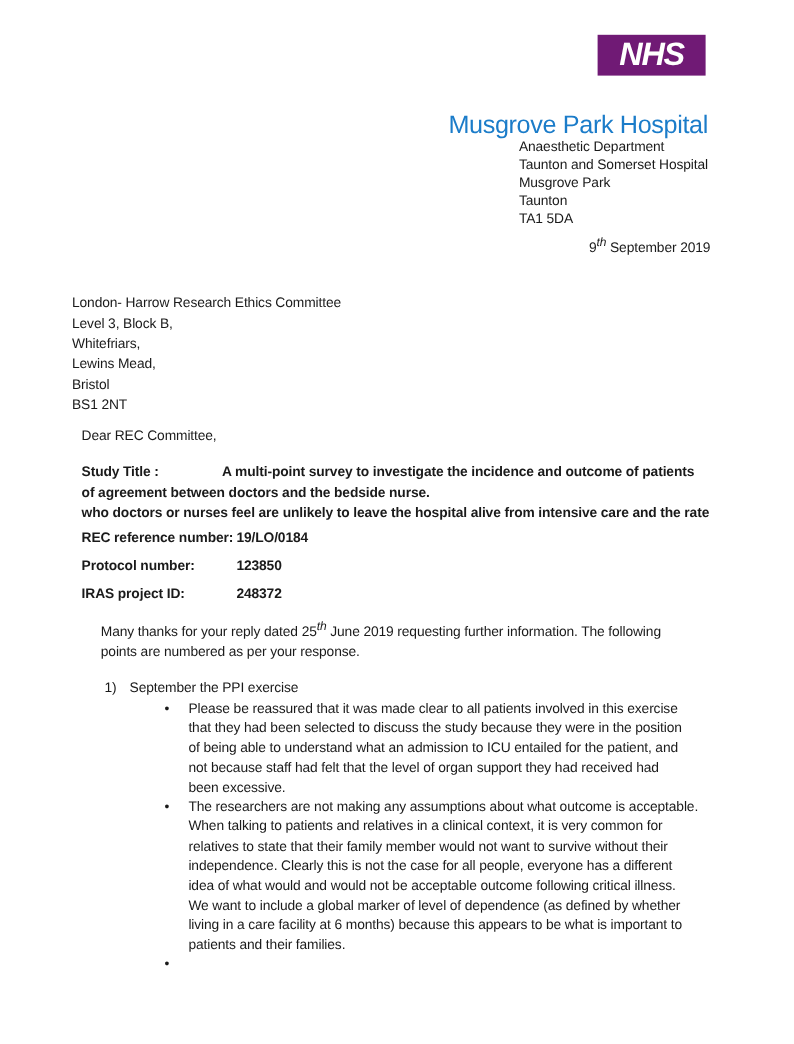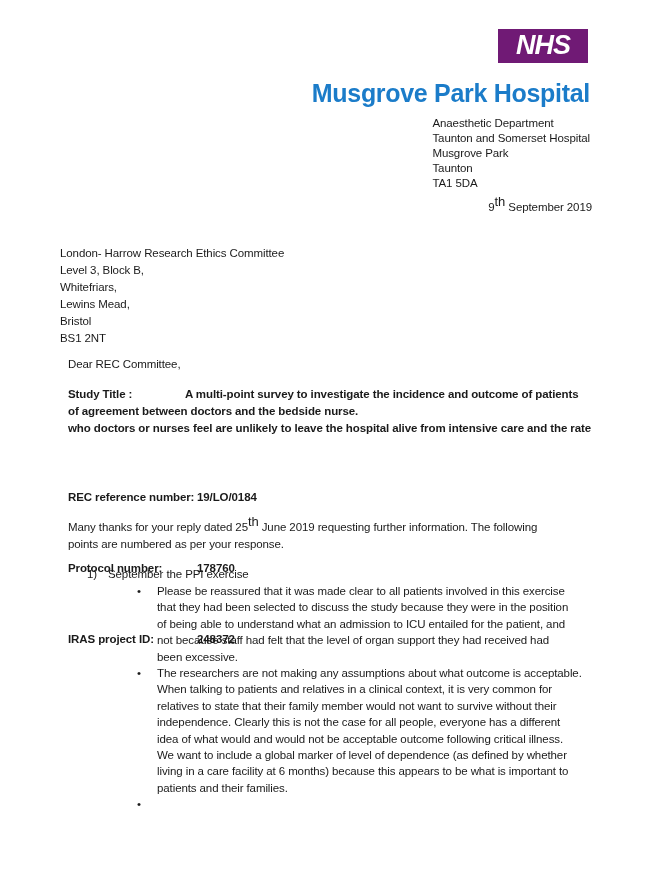--- a/index.html
+++ b/index.html
@@ -29,44 +29,45 @@
     font-weight: bold;
     font-style: italic;
     font-size: 27px;
     letter-spacing: -1px;
     transform: translateY(-1px);
   }
 
   
   .hospital-name {
     position: absolute;
-    top: 80px; right: 72px;
-    font-size: 25px;
+    top: 92px; right: 72px;
+    font-size: 21px;
     line-height: 26px;
-    font-weight: bold;
+    font-weight: normal;
     color: #1b7cc9;
     letter-spacing: -0.3px;
     white-space: nowrap;
   }
   .header-address {
     position: absolute;
     top: 116px; right: 72px;
     text-align: left;
     line-height: 15px;
     white-space: pre-line;
   }
   .date-line {
     position: absolute;
     top: 199px; right: 70px;
     white-space: nowrap;
   }
   .sup {
-    font-size: 13px;
+    font-size: 10px;
     vertical-align: super;
     line-height: 0;
+    font-style: italic;
   }
 
   
   .recipient {
     position: absolute;
     left: 60px; top: 245px;
     white-space: pre-line;
   }
   .salutation {
     position: absolute;
@@ -87,26 +88,26 @@
   }
   .st-line { white-space: nowrap; }
 
   
   .refs {
     position: absolute;
     left: 68px; top: 441px;
     font-weight: bold;
   }
   .ref-row { margin-bottom: 6px; white-space: nowrap; }
-  .ref-label { display: inline-block; width: 129px; margin-top: 48px; }
+  .ref-label { display: inline-block; width: 129px; }
 
   
   .intro {
     position: absolute;
-    left: 68px; top: 519px;
+    left: 84px; top: 519px;
     width: 560px;
   }
 
   
   .list {
     position: absolute;
     left: 87px; top: 566px;
     width: 540px;
   }
   .list-head { display: flex; }
@@ -145,21 +146,21 @@
   <div class="salutation">Dear REC Committee,</div>
 
   <div class="study-title">
     <div class="st-line"><span class="st-label">Study Title :</span><span>A multi-point survey to investigate the incidence and outcome of patients</span></div>
     <div class="st-line">of agreement between doctors and the bedside nurse.</div>
     <div class="st-line">who doctors or nurses feel are unlikely to leave the hospital alive from intensive care and the rate</div>
   </div>
 
   <div class="refs">
     <div class="ref-row"><span class="ref-label">REC reference number:</span><span>19/LO/0184</span></div>
-    <div class="ref-row"><span class="ref-label">Protocol number:</span><span>178760</span></div>
+    <div class="ref-row"><span class="ref-label">Protocol number:</span><span>123850</span></div>
     <div class="ref-row"><span class="ref-label">IRAS project ID:</span><span>248372</span></div>
   </div>
 
   <div class="intro"><span>Many thanks for your reply dated 25</span><sup class="sup">th</sup><span> June 2019 requesting further information. The following</span><br><span>points are numbered as per your response.</span></div>
 
   <div class="list">
     <div class="list-head">
       <span class="list-num">1)</span>
       <span>September the PPI exercise</span>
     </div>

